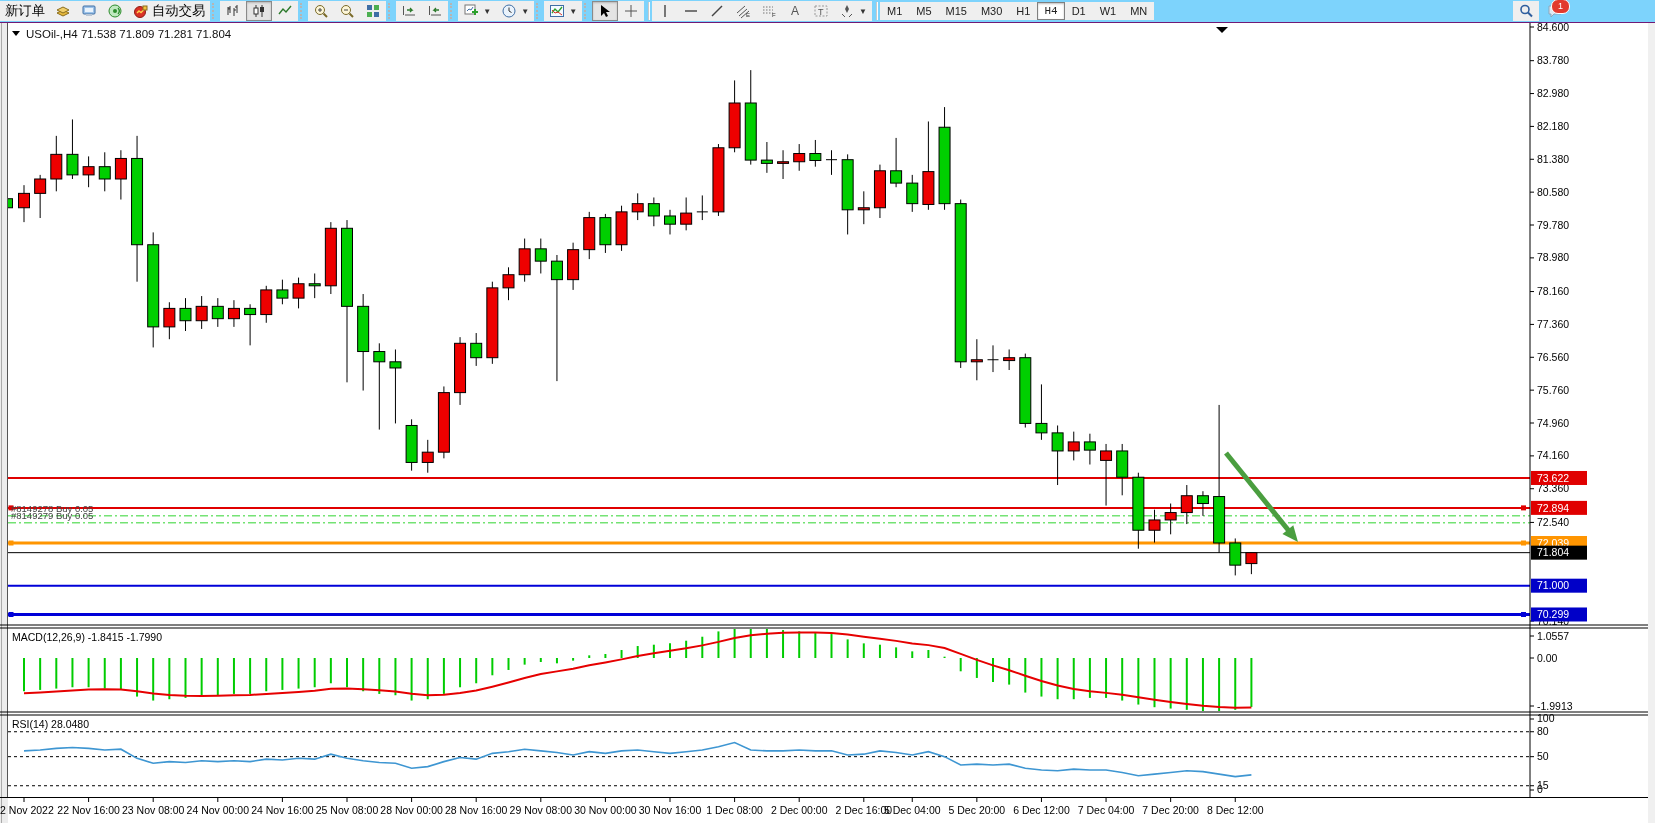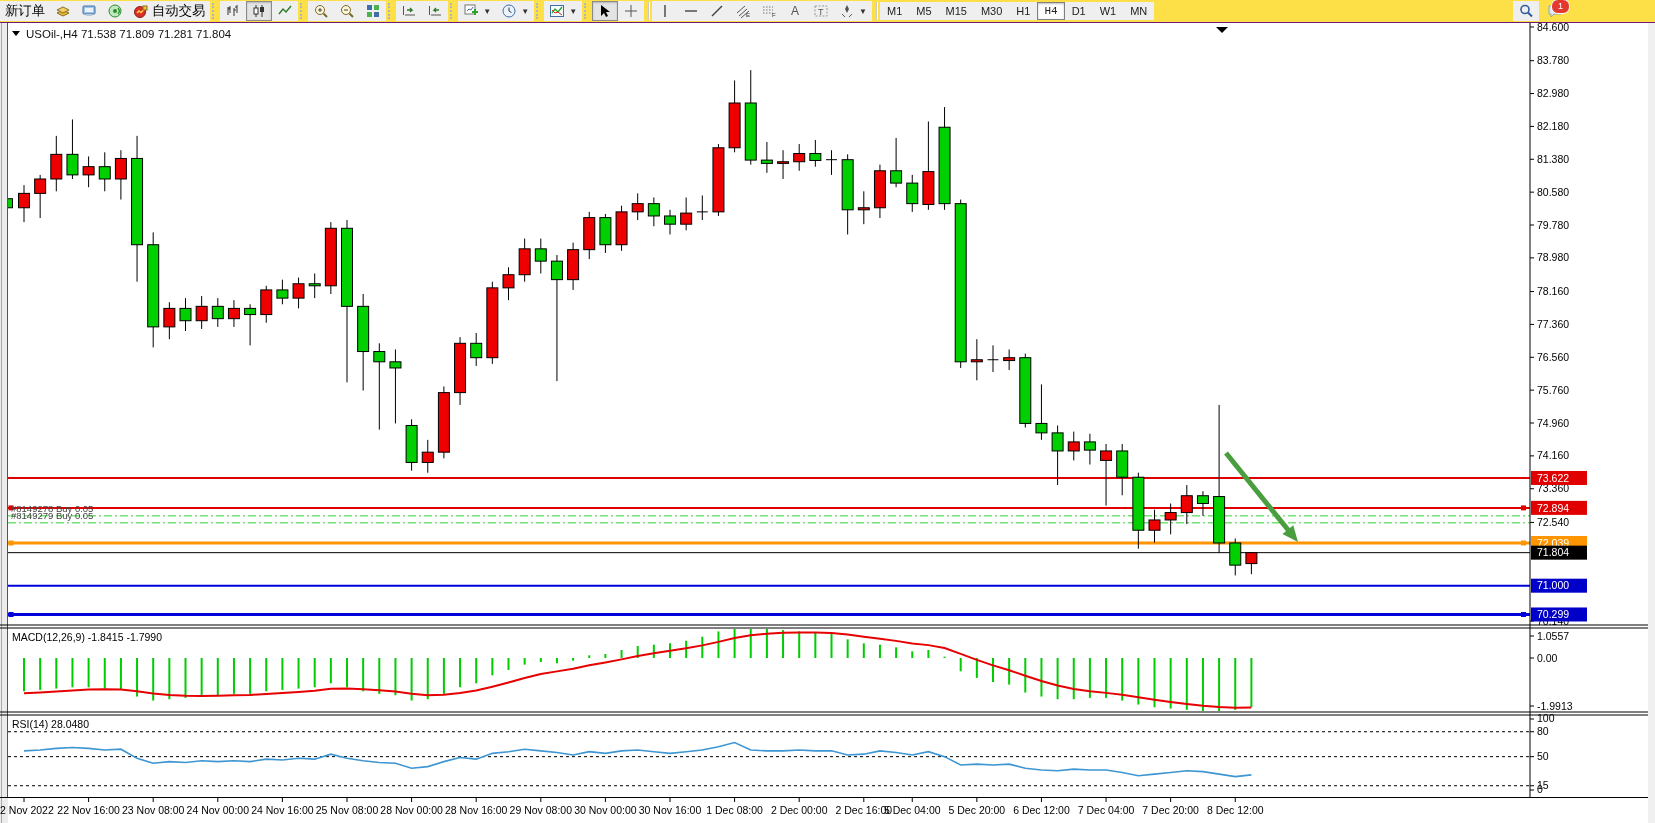--- a/index.html
+++ b/index.html
@@ -1,19 +1,19 @@
 <!DOCTYPE html>
 <html><head>
 <meta charset="utf-8">
 <style>
   html,body{margin:0;padding:0;background:#f0f0f0;width:1655px;height:823px;overflow:hidden;
     font-family:"Liberation Sans",sans-serif;-webkit-font-smoothing:antialiased;}
   .app{position:relative;width:1655px;height:823px;background:#fff;}
   
-  .tb{position:absolute;left:0;top:0;width:1655px;height:22px;background:#fde047;
+  .tb{position:absolute;left:0;top:0;width:1655px;height:22px;background:#7dd3fc;
       border-bottom:1px solid #701a75;display:flex;align-items:center;font-size:12px;}
   .tb-btn{display:flex;align-items:center;gap:3px;height:20px;padding:0 4px;border:1px solid transparent;
       color:#000;cursor:default;white-space:nowrap;}
   .tb-btn.pressed{border:1px solid #8a8a8a;background:#e4e4e4;box-shadow:inset 0 1px 2px rgba(0,0,0,.2);}
   .tb-sep{width:1px;height:18px;background:#c9c9c9;margin:0 2px 0 4px;border-right:1px solid #fff;}
   .grip{width:3px;height:16px;margin:0 3px 0 2px;border-left:2px dotted #b5b5b5;}
   .icn{width:16px;height:16px;display:block;}
   .tf-btn{height:18px;padding:0 6px;font-size:11px;border:1px solid transparent;color:#222;}
   .tf-btn.active{border:1px solid #808080;background:#fff;box-shadow:inset 0 1px 2px rgba(0,0,0,.25);font-family:Liberation Mono, monospace;}
   .tb-right{margin-left:auto;margin-right:92px;display:flex;align-items:center;gap:8px;}

